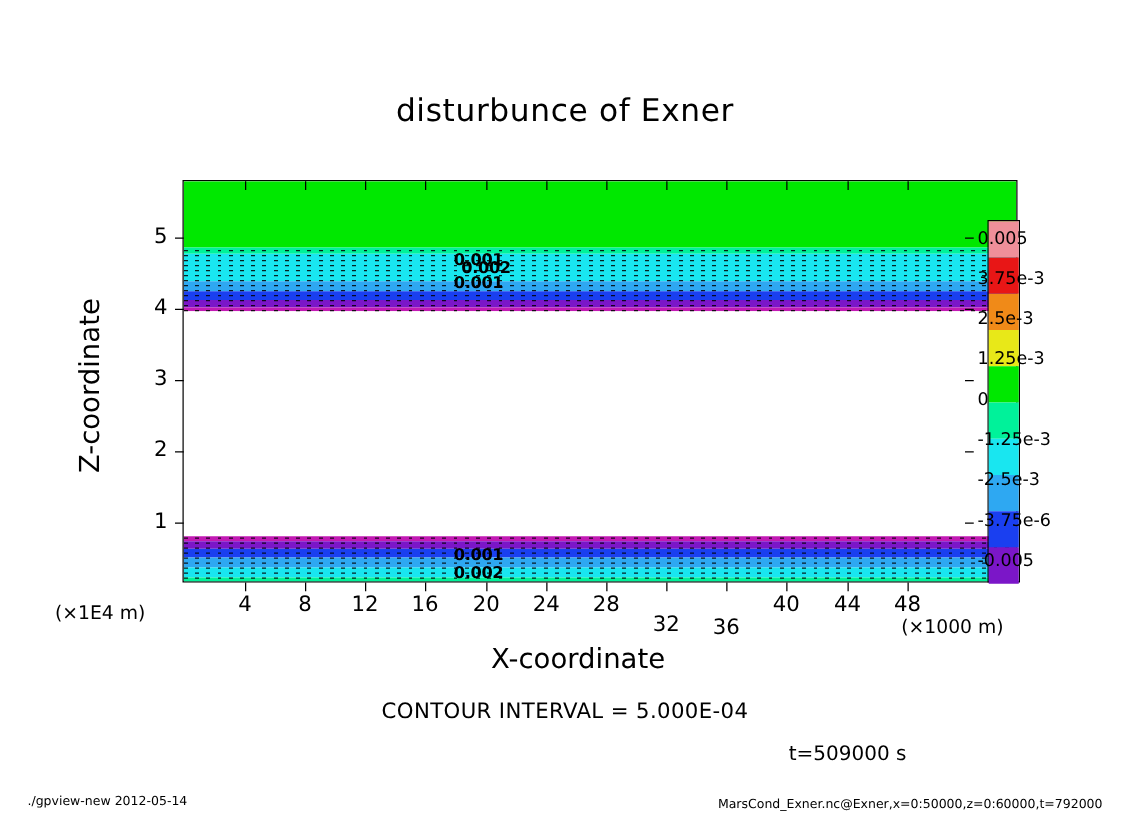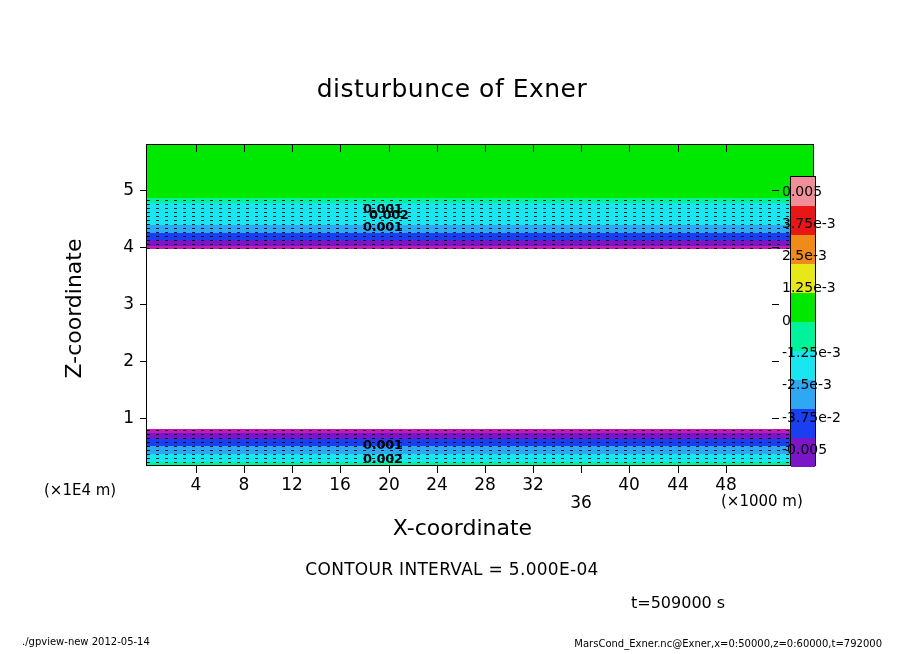--- a/index.html
+++ b/index.html
@@ -224,21 +224,21 @@
 <div class="abs tick tick-x-top" style="left:678px; top:145px;"></div>
 <div class="abs tick tick-x-top" style="left:726px; top:145px;"></div>
 
 <div class="xlabel-txt" style="left:196px; top:474px;">4</div>
 <div class="xlabel-txt" style="left:244px; top:474px;">8</div>
 <div class="xlabel-txt" style="left:292px; top:474px;">12</div>
 <div class="xlabel-txt" style="left:340px; top:474px;">16</div>
 <div class="xlabel-txt" style="left:389px; top:474px;">20</div>
 <div class="xlabel-txt" style="left:437px; top:474px;">24</div>
 <div class="xlabel-txt" style="left:485px; top:474px;">28</div>
-<div class="xlabel-txt" style="left:533px; top:474px;">32</div>
+<div class="xlabel-txt" style="left:533px; top:490px;">32</div>
 <div class="xlabel-txt" style="left:581px; top:492px;">36</div>
 <div class="xlabel-txt" style="left:629px; top:474px;">40</div>
 <div class="xlabel-txt" style="left:678px; top:474px;">44</div>
 <div class="xlabel-txt" style="left:726px; top:474px;">48</div>
 
 <div class="abs tick tick-y" style="left:140px; top:418px;"></div>
 <div class="abs tick tick-y" style="left:140px; top:361px;"></div>
 <div class="abs tick tick-y" style="left:140px; top:304px;"></div>
 <div class="abs tick tick-y" style="left:140px; top:247px;"></div>
 <div class="abs tick tick-y" style="left:140px; top:190px;"></div>
@@ -273,19 +273,19 @@
   <div class="cb-cell" style="height:29px; background:#7b16c8;"></div>
 </div>
 
 <div class="abs cb-tick-label" style="top:192px;">0.005</div>
 <div class="abs cb-tick-label" style="top:224px;">3.75e-3</div>
 <div class="abs cb-tick-label" style="top:256px;">2.5e-3</div>
 <div class="abs cb-tick-label" style="top:288px;">1.25e-3</div>
 <div class="abs cb-tick-label" style="top:321px;">0</div>
 <div class="abs cb-tick-label" style="top:353px;">-1.25e-3</div>
 <div class="abs cb-tick-label" style="top:385px;">-2.5e-3</div>
-<div class="abs cb-tick-label" style="top:418px;">-3.75e-2</div>
+<div class="abs cb-tick-label" style="top:418px;">-3.75e-6</div>
 <div class="abs cb-tick-label" style="top:450px;">-0.005</div>
 
 <div class="abs" id="contour-interval">CONTOUR INTERVAL = 5.000E-04</div>
 <div class="abs" id="time-label">t=509000 s</div>
 <div class="abs" id="footer-left">./gpview-new  2012-05-14</div>
 <div class="abs" id="footer-right">MarsCond_Exner.nc@Exner,x=0:50000,z=0:60000,t=792000</div>
 
 </body></html>

